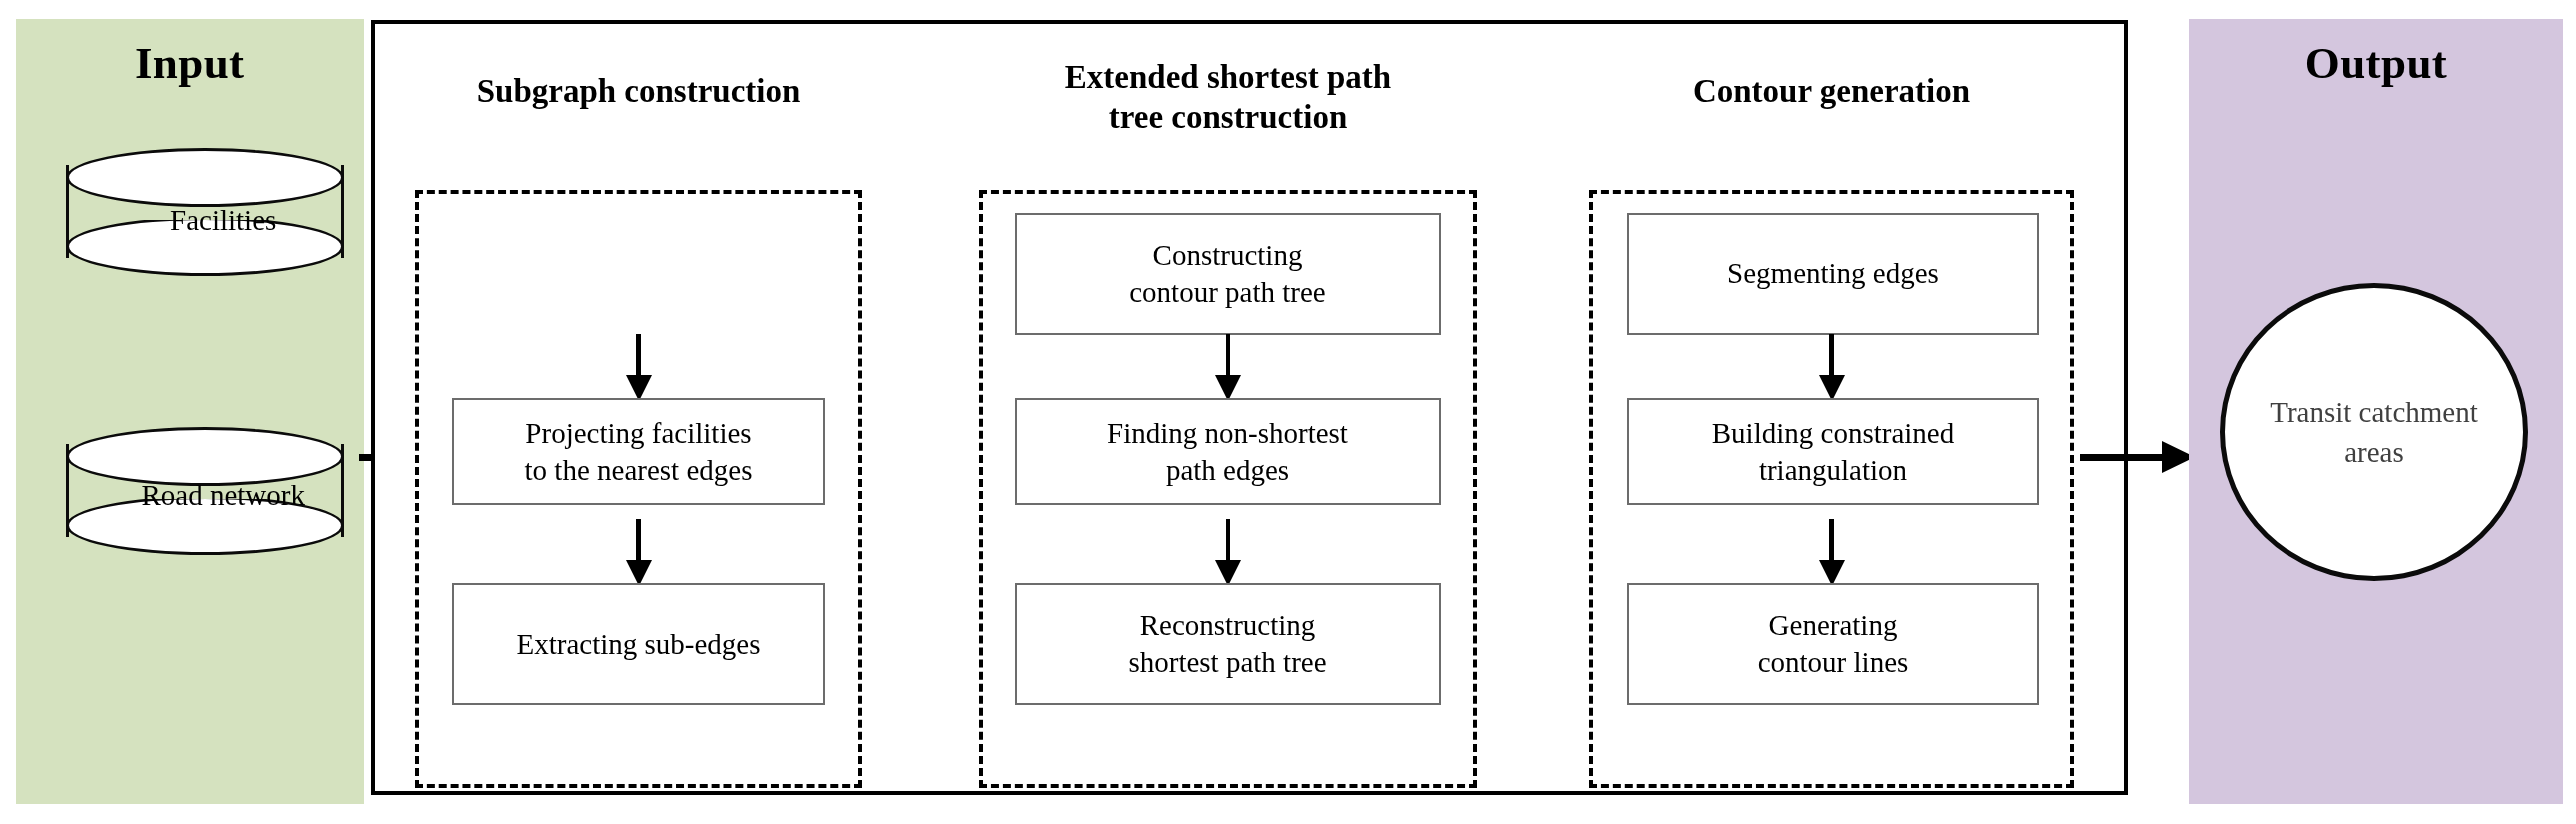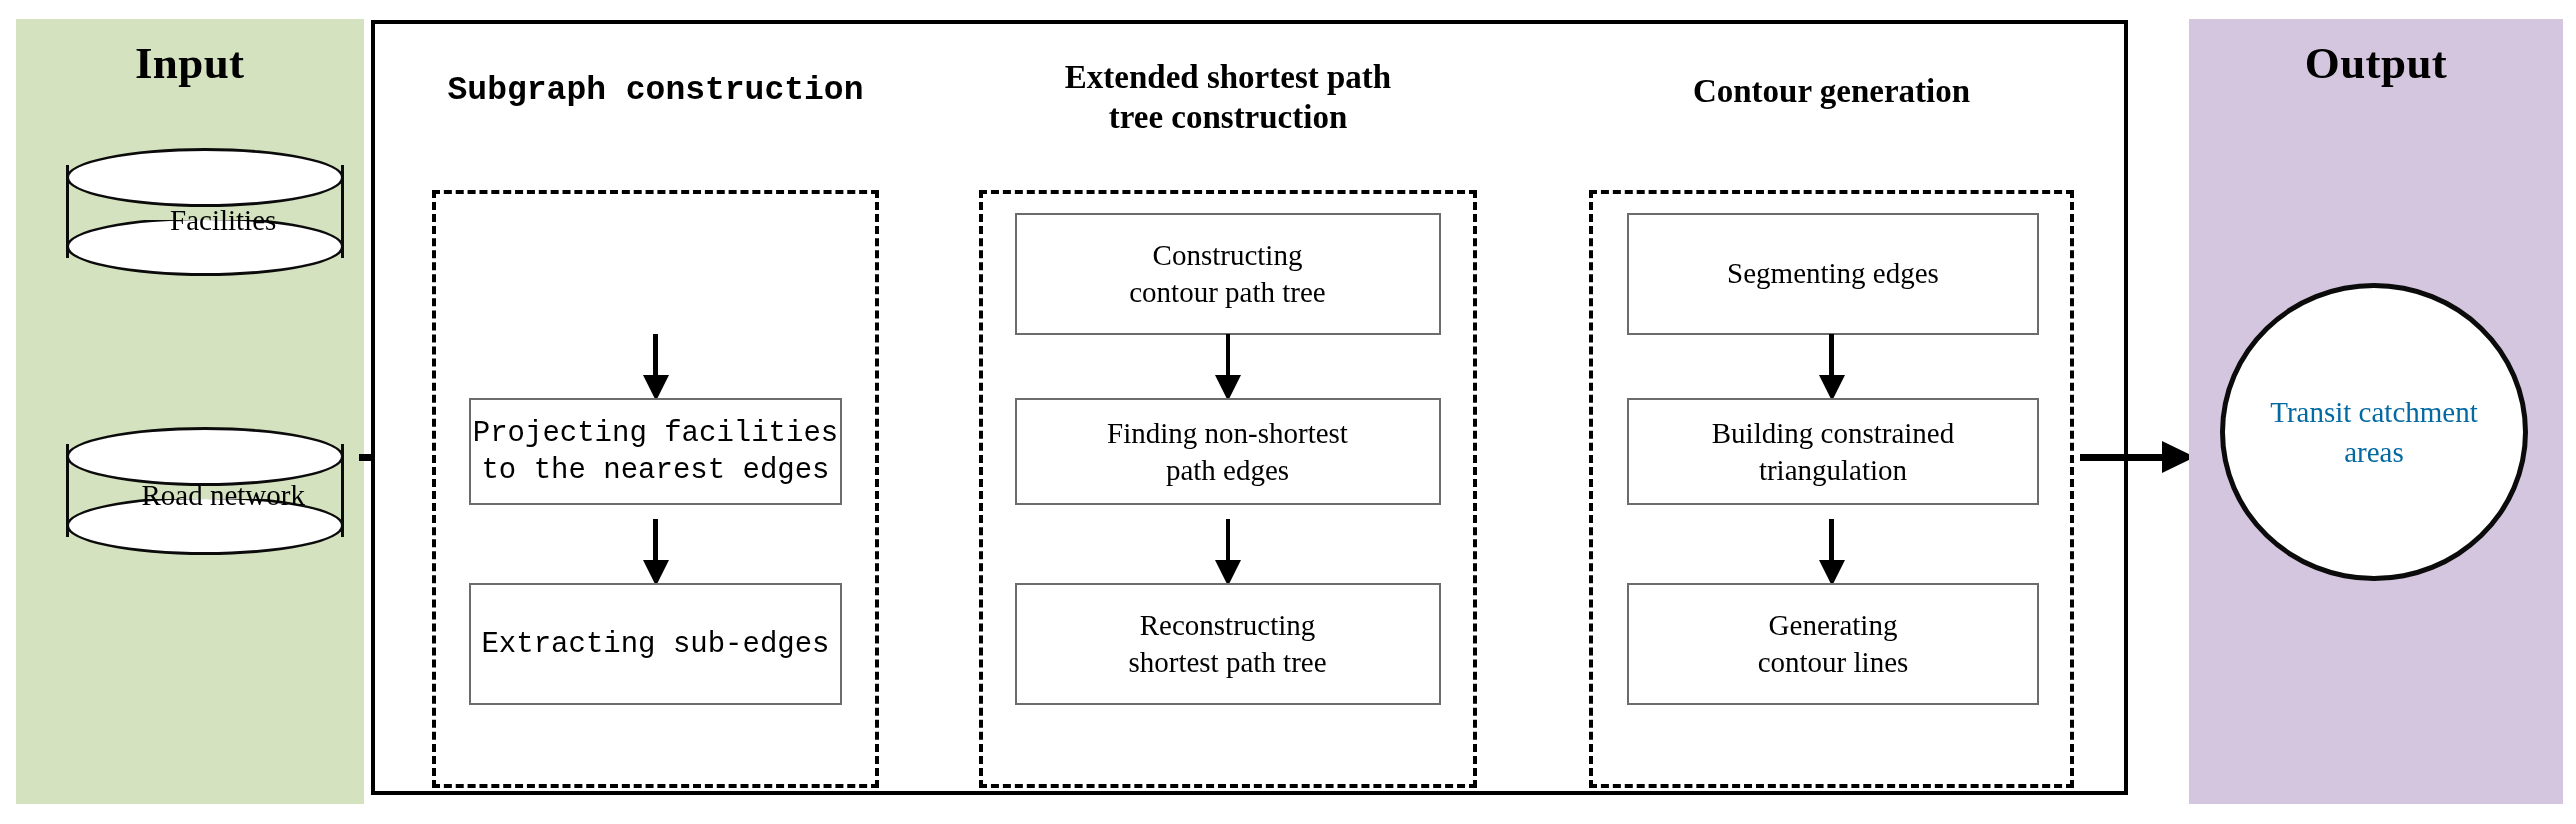--- a/index.html
+++ b/index.html
@@ -110,21 +110,21 @@
     border-radius: 50%;
     background: #ffffff;
     display: flex;
     align-items: center;
     justify-content: center;
   }
   #output-circle .circle-label {
     text-align: center;
     font-size: 29px;
     line-height: 40px;
-    color: #0369a1;
+    color: #404040;
     width: 243px;
   }
 
   
   #main-box {
     position: absolute;
     left: 371px; top: 20px;
     width: 1757px; height: 775px;
     box-sizing: border-box;
     border: 4.3px solid #000000;
@@ -132,21 +132,21 @@
   }
 
   
   .stage {
     position: absolute;
     top: 166px;
     height: 598px;
     box-sizing: border-box;
     border: 4.3px dashed #000000;
   }
-  #stage-1 { left: 57px;  width: 447px; font-family: Liberation Mono, monospace; }
+  #stage-1 { left: 40px;  width: 447px; }
   #stage-2 { left: 604px; width: 498px; }
   #stage-3 { left: 1214px; width: 485px; }
 
   .stage-title {
     position: absolute;
     top: -137px;
     left: 50%;
     transform: translateX(-50%);
     width: 544px;
     text-align: center;

